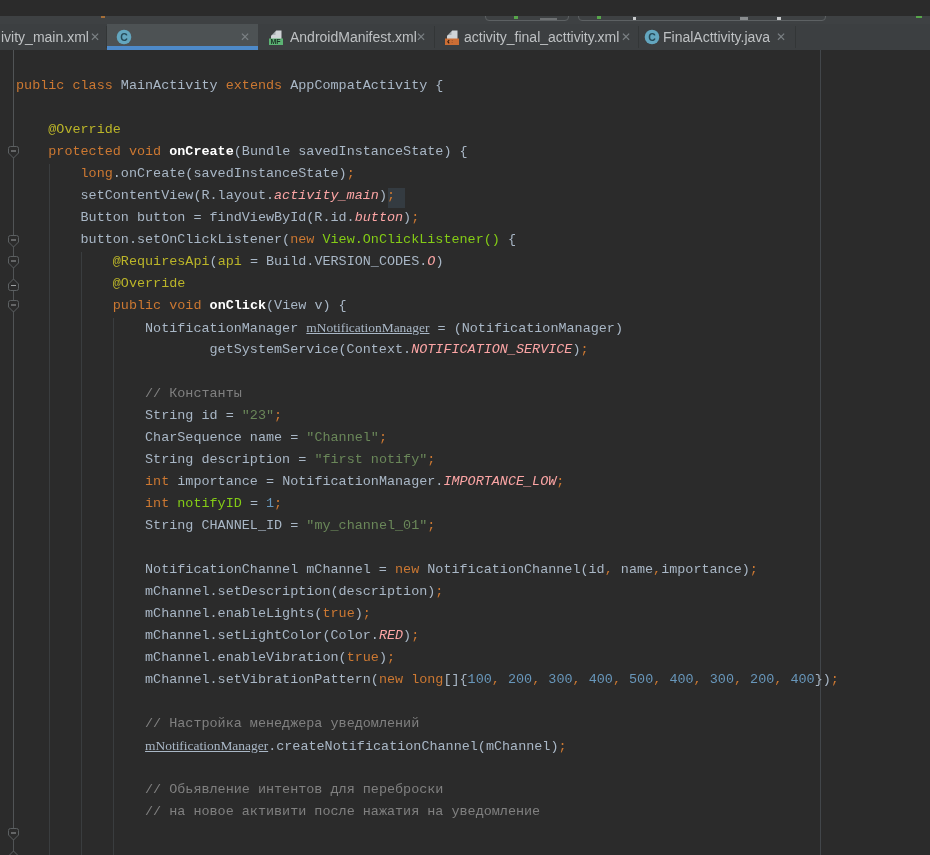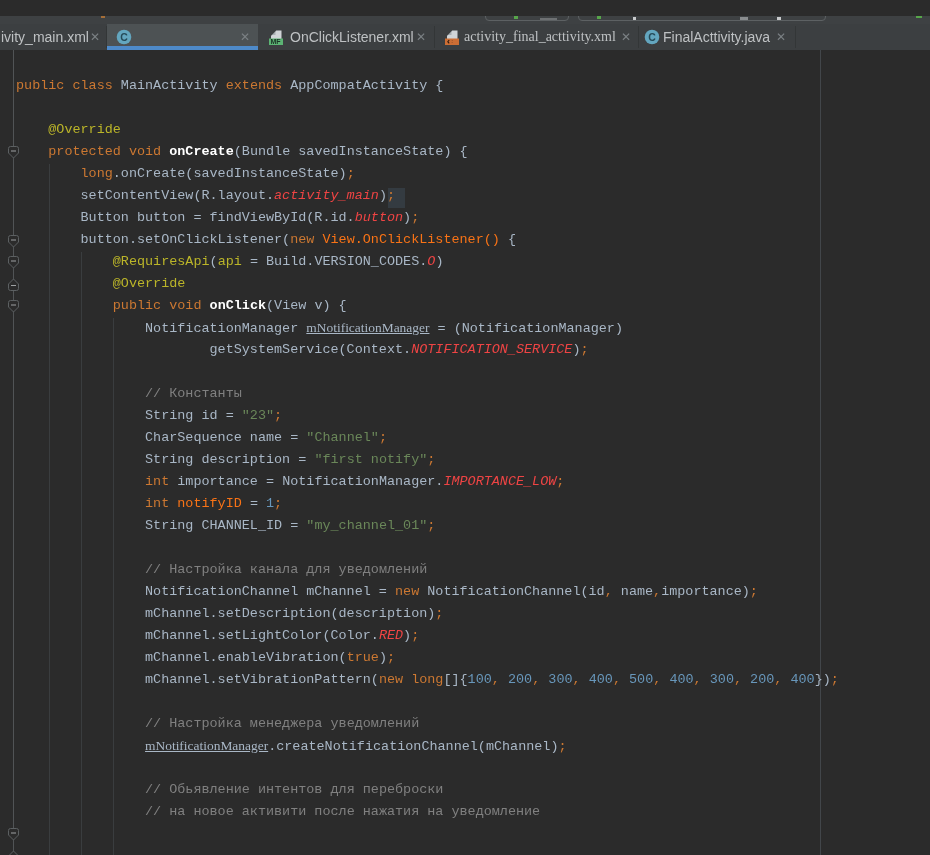--- a/index.html
+++ b/index.html
@@ -27,22 +27,22 @@
   .guide{background:#3a3d3f;}
   #margin{left:820px;top:0;height:812px;background:#42464a;width:1px;}
   #code{position:absolute;left:16px;top:25px;font-size:13.45px;line-height:22px;color:#a9b7c6;}
   #code div{height:22px;white-space:pre;}
   .k{color:#cc7832;}
   .a{color:#bbb529;}
   .m{color:#ffffff;font-weight:bold;}
   .s{color:#6a8759;}
   .n{color:#6897bb;}
   .c{color:#808080;}
-  .i{color:#ef4444;font-style:italic;}
-  .g{color:#f97316;}
+  .i{color:#fca5a5;font-style:italic;}
+  .g{color:#84cc16;}
   .u{text-decoration:underline;font-family:Liberation Serif, serif;}
   .fold{position:absolute;left:7px;}
   #hl{position:absolute;left:388px;top:138px;width:17px;height:20px;background:rgba(95,135,165,0.18);}
   
   #botbar{left:0;top:846px;width:930px;height:9px;background:#3c3f41;border-top:1px solid #47494b;}
   .bl{position:absolute;top:849.5px;font-family:"Liberation Sans",sans-serif;font-size:11.5px;
       line-height:12px;color:#acaeb0;white-space:nowrap;}
   .bic{position:absolute;top:849px;}
 </style>
 </head>
@@ -76,25 +76,25 @@
       <span class="x" style="left:133px;">✕</span>
     </div>
     <div class="tab" style="left:259px;width:175px;">
       <svg class="ticon" style="left:9px;" width="16" height="16" viewBox="0 0 16 16">
         <path d="M7.5 1.5 H13.5 V10 H3 V6 Z" fill="#d0d4d7"></path>
         <path d="M7.5 1.5 L3 6 L7.5 6 Z" fill="#a8aeb2"></path>
         <path d="M7.8 1.2 L2.7 6.3" stroke="#3c3f41" stroke-width="1.2"></path>
         <rect x="1" y="9.5" width="14" height="6.5" fill="#5cb474"></rect>
         <text x="7.6" y="15.2" font-family="Liberation Sans" font-size="7" font-weight="bold" fill="#1c3326" text-anchor="middle">MF</text>
       </svg>
-      <span class="lbl" style="left:31px;">OnClickListener.xml</span>
+      <span class="lbl" style="left:31px;">AndroidManifest.xml</span>
       <span class="x" style="left:157px;">✕</span>
     </div>
     <div class="sep" style="left:434px;"></div>
-    <div class="tab" style="left:435px;width:203px;font-family:Liberation Serif, serif;">
+    <div class="tab" style="left:435px;width:203px;">
       <svg class="ticon" style="left:9px;" width="16" height="16" viewBox="0 0 16 16">
         <path d="M7.5 1.5 H13.5 V10 H3 V6 Z" fill="#d0d4d7"></path>
         <path d="M7.5 1.5 L3 6 L7.5 6 Z" fill="#a8aeb2"></path>
         <path d="M7.8 1.2 L2.7 6.3" stroke="#3c3f41" stroke-width="1.2"></path>
         <rect x="1" y="9.5" width="14" height="6.5" fill="#cc6e35"></rect>
         <path d="M5.2 11 L3.8 12.7 L5.2 14.4 M8.3 11 L8.3 11.2 M8.2 13.8 L8.2 14" stroke="#2c1a10" stroke-width="1.1" fill="none"></path>
       </svg>
       <span class="lbl" style="left:29px;">activity_final_acttivity.xml</span>
       <span class="x" style="left:186px;">✕</span>
     </div>
@@ -134,23 +134,23 @@
 <div>                        getSystemService(Context.<span class="i">NOTIFICATION_SERVICE</span>)<span class="k">;</span></div>
 <div></div>
 <div>                <span class="c">// Константы</span></div>
 <div>                String id = <span class="s">"23"</span><span class="k">;</span></div>
 <div>                CharSequence name = <span class="s">"Channel"</span><span class="k">;</span></div>
 <div>                String description = <span class="s">"first notify"</span><span class="k">;</span></div>
 <div>                <span class="k">int </span>importance = NotificationManager.<span class="i">IMPORTANCE_LOW</span><span class="k">;</span></div>
 <div>                <span class="k">int </span><span class="g">notifyID</span> = <span class="n">1</span><span class="k">;</span></div>
 <div>                String CHANNEL_ID = <span class="s">"my_channel_01"</span><span class="k">;</span></div>
 <div></div>
-<div>                <span class="c">// Настройка канала для уведомлений</span></div>
 <div>                NotificationChannel mChannel = <span class="k">new </span>NotificationChannel(id<span class="k">,</span> name<span class="k">,</span>importance)<span class="k">;</span></div>
 <div>                mChannel.setDescription(description)<span class="k">;</span></div>
+<div>                mChannel.enableLights(<span class="k">true</span>)<span class="k">;</span></div>
 <div>                mChannel.setLightColor(Color.<span class="i">RED</span>)<span class="k">;</span></div>
 <div>                mChannel.enableVibration(<span class="k">true</span>)<span class="k">;</span></div>
 <div>                mChannel.setVibrationPattern(<span class="k">new long</span>[]{<span class="n">100</span><span class="k">,</span> <span class="n">200</span><span class="k">,</span> <span class="n">300</span><span class="k">,</span> <span class="n">400</span><span class="k">,</span> <span class="n">500</span><span class="k">,</span> <span class="n">400</span><span class="k">,</span> <span class="n">300</span><span class="k">,</span> <span class="n">200</span><span class="k">,</span> <span class="n">400</span>})<span class="k">;</span></div>
 <div></div>
 <div>                <span class="c">// Настройка менеджера уведомлений</span></div>
 <div>                <span class="u">mNotificationManager</span>.createNotificationChannel(mChannel)<span class="k">;</span></div>
 <div></div>
 <div>                <span class="c">// Обьявление интентов для переброски</span></div>
 <div>                <span class="c">// на новое активити после нажатия на уведомление</span></div>
     </div>

